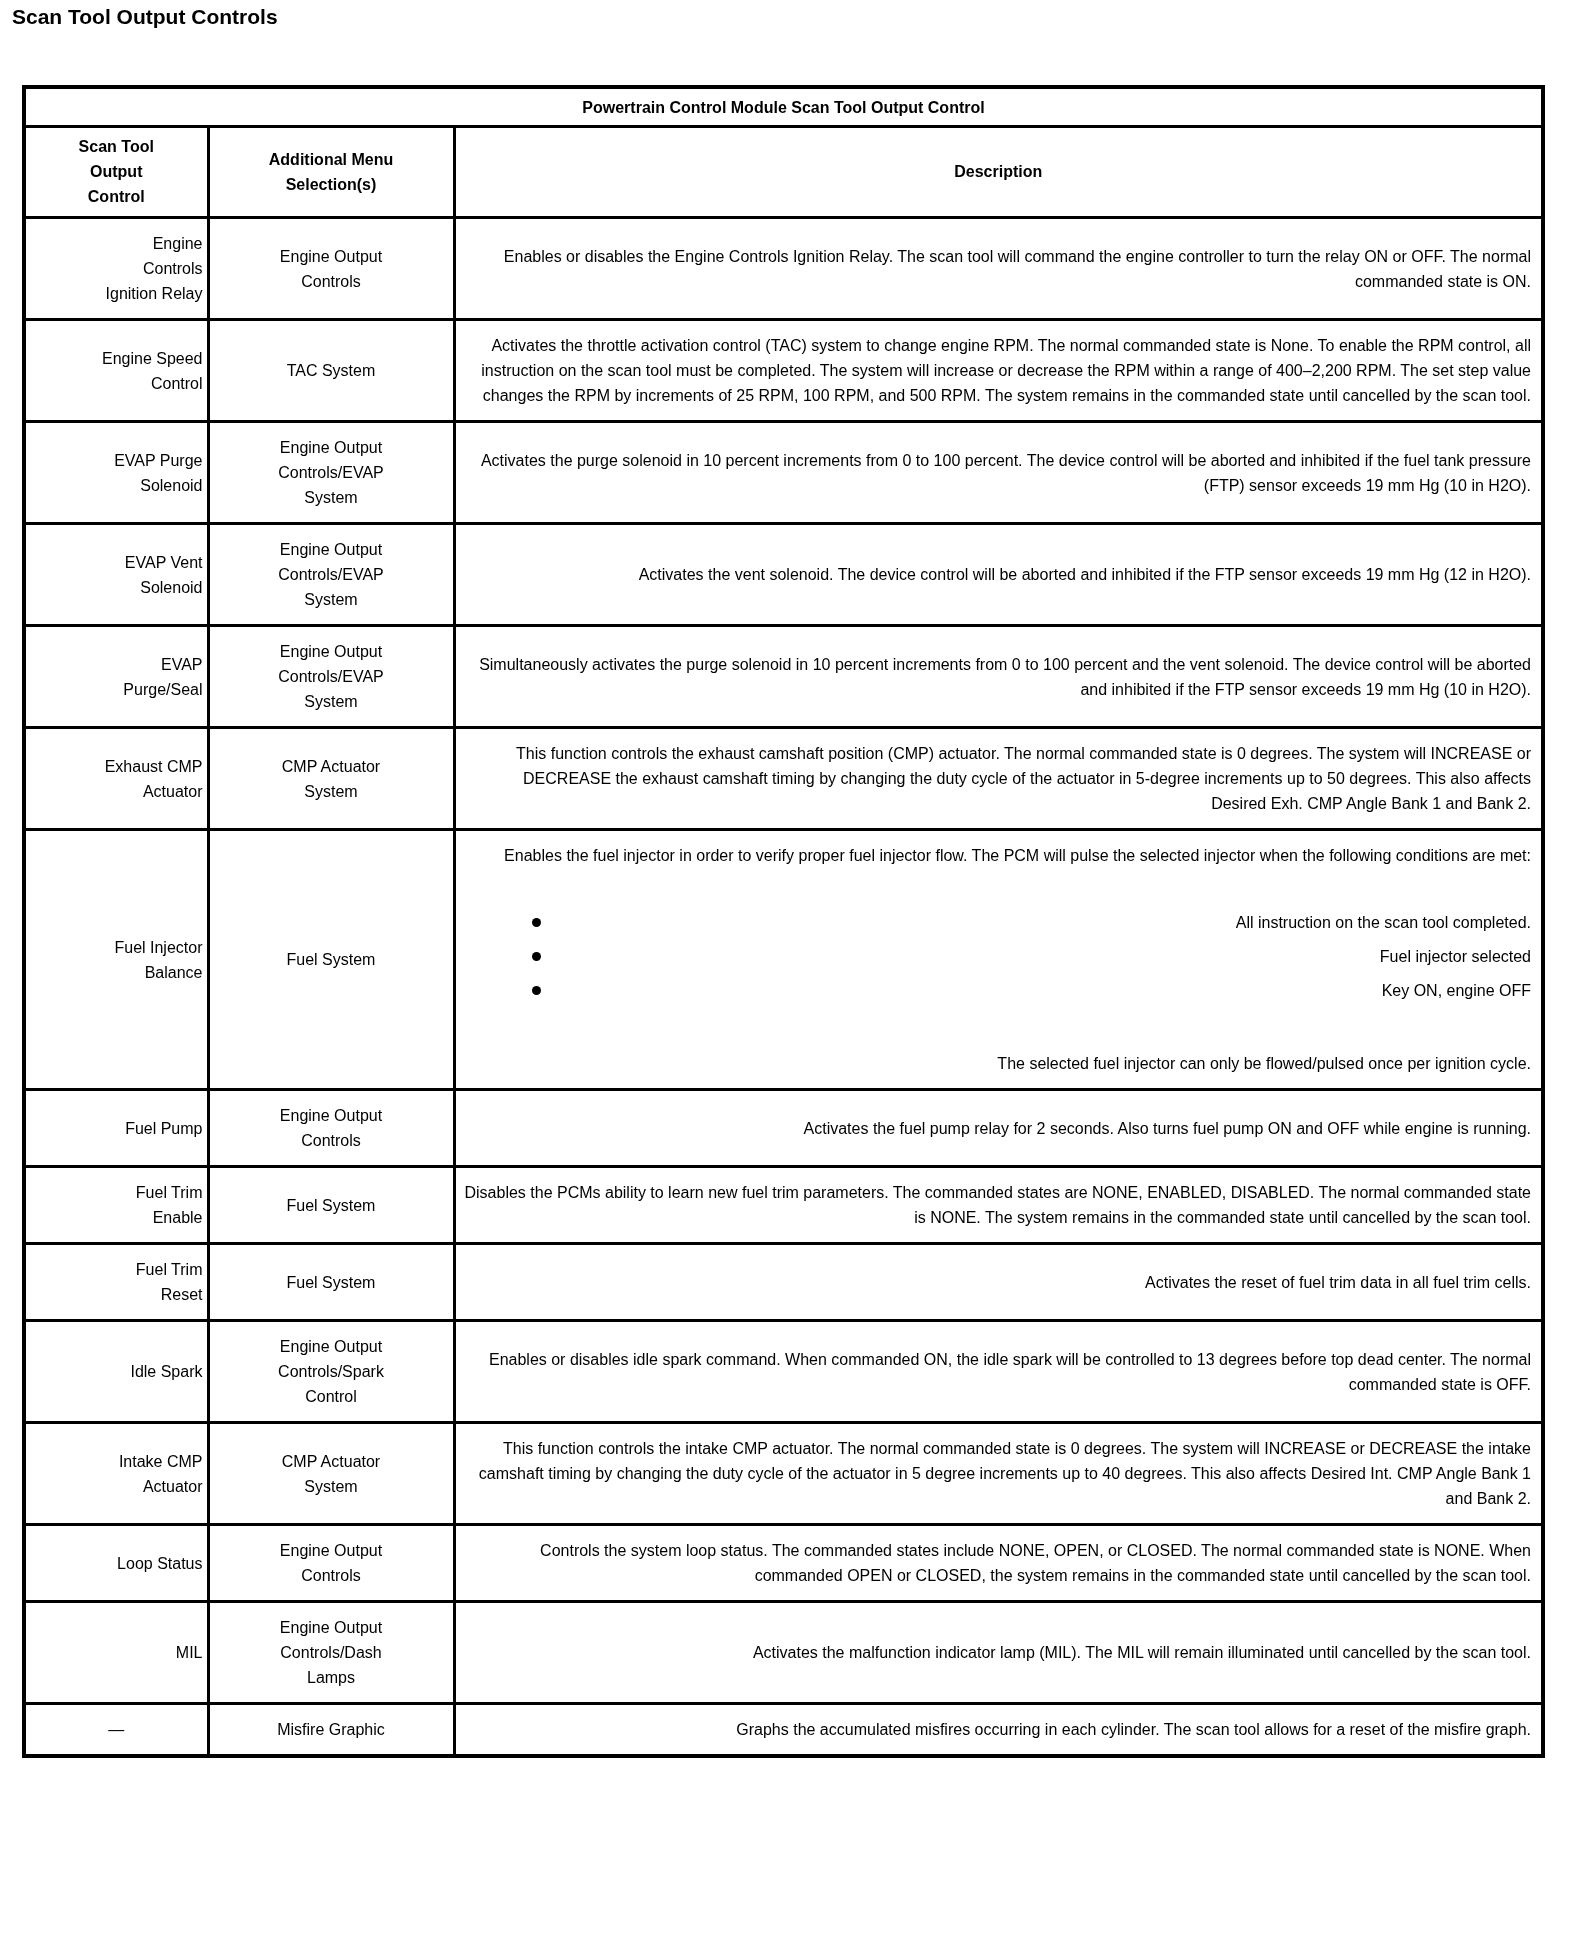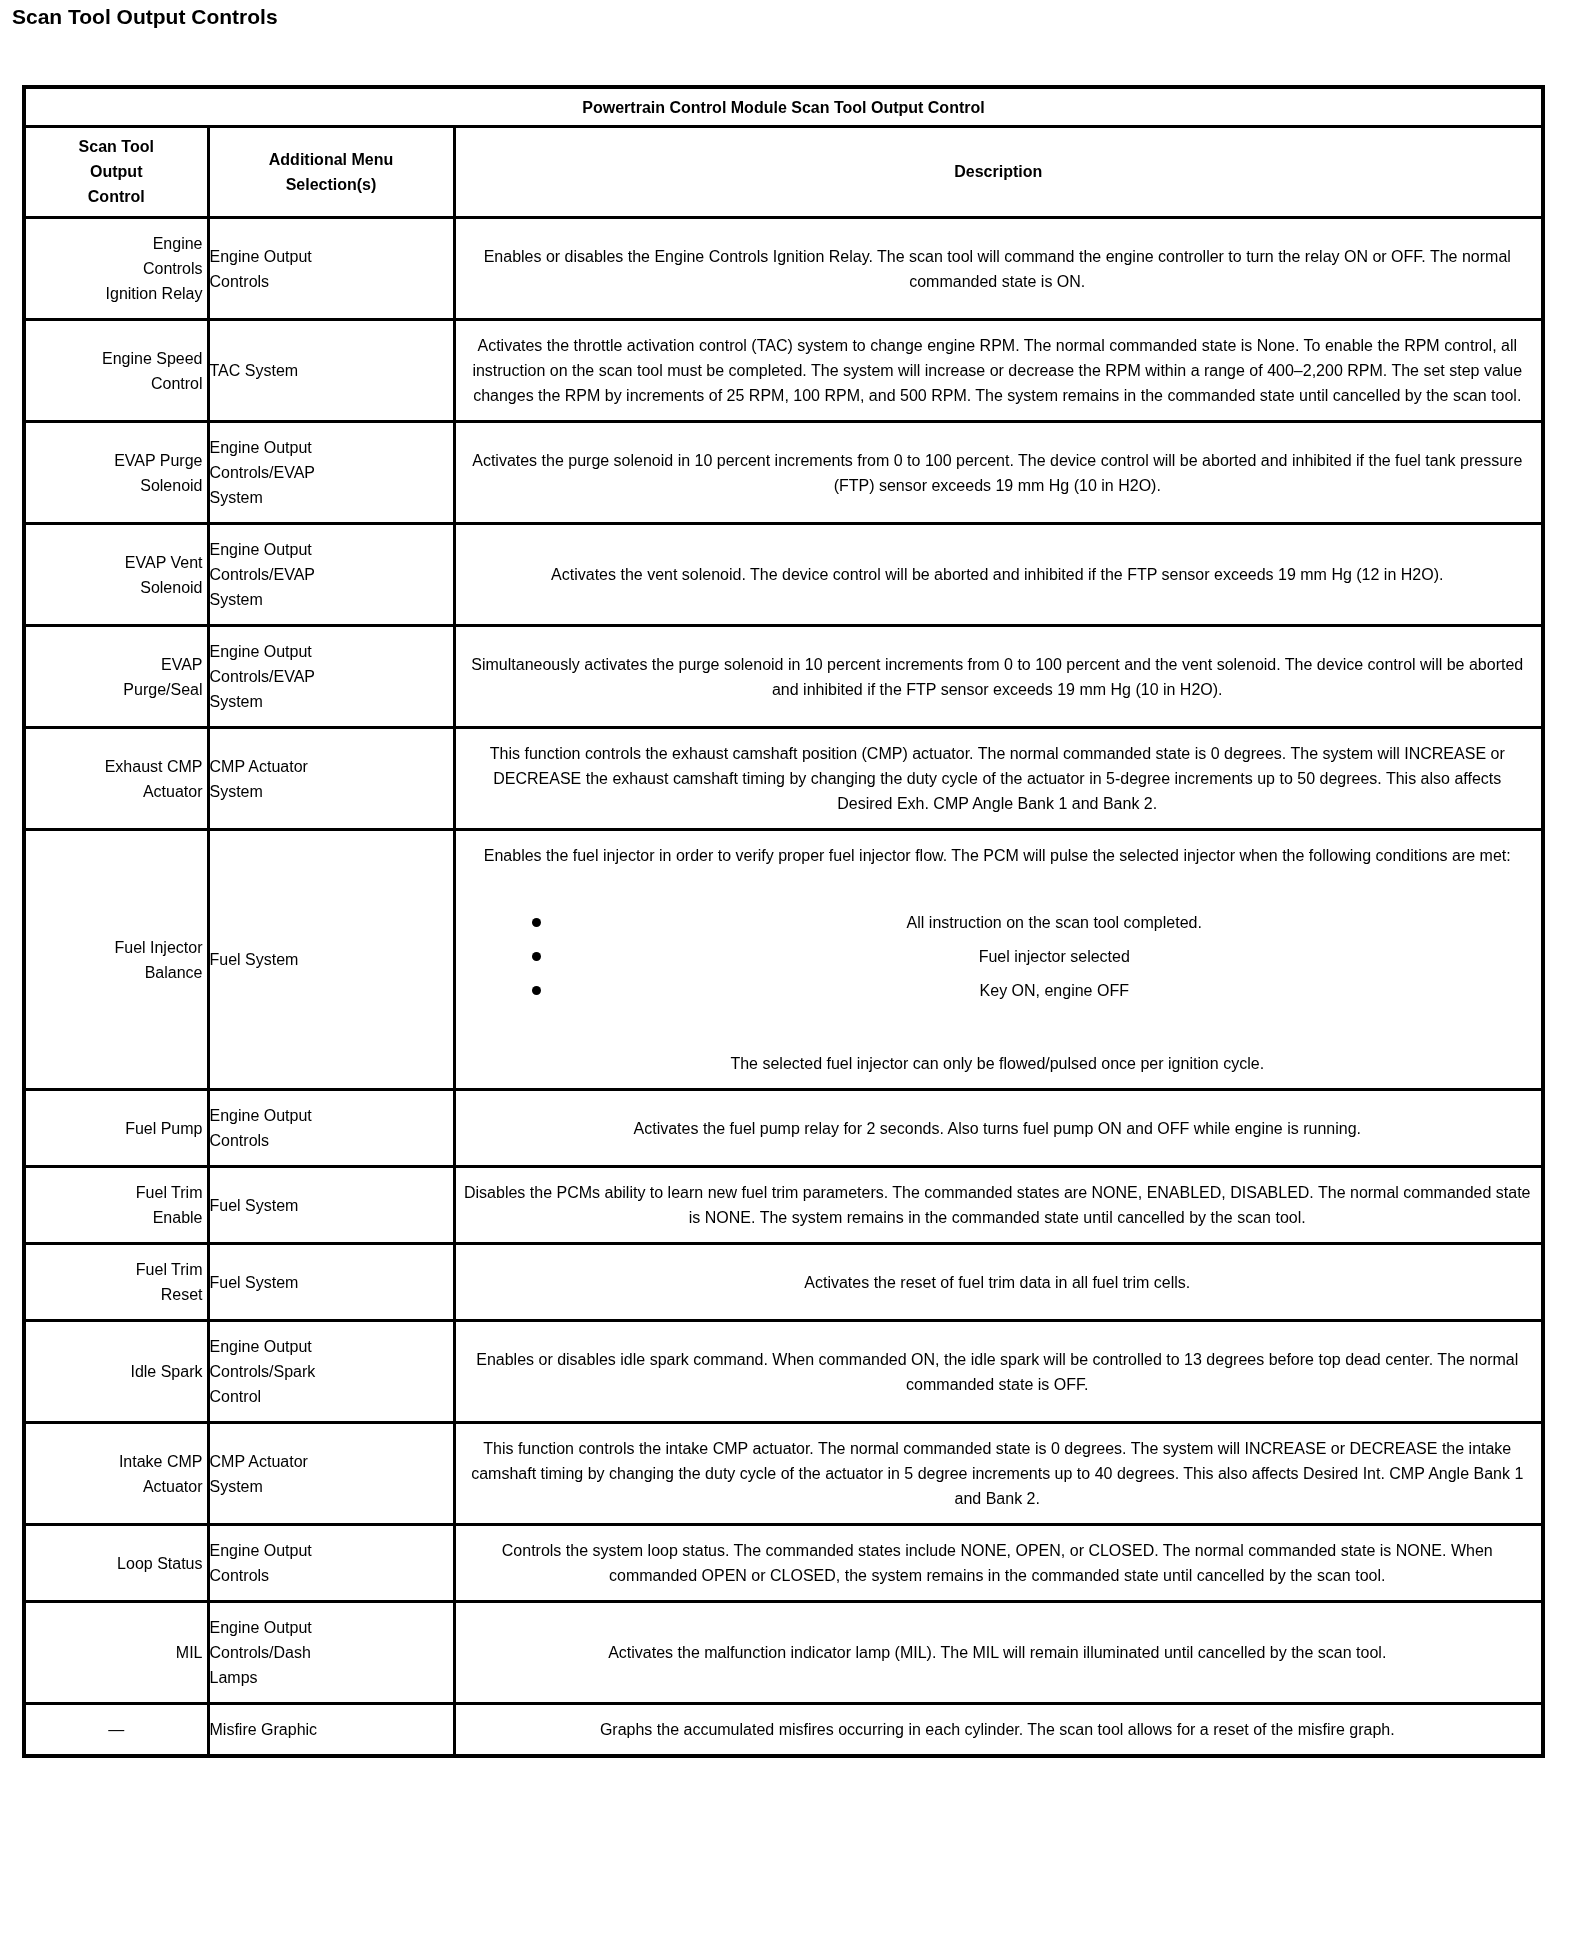--- a/index.html
+++ b/index.html
@@ -28,25 +28,25 @@
   th.col-h{
     vertical-align:bottom;text-align:center;font-weight:bold;
     white-space:pre-line;padding:6px 4px 7px 4px;
   }
   td.c1{
     text-align:right;white-space:pre-line;
     padding:12px 4px 12px 7px;
   }
   td.c1.center{text-align:center;padding-left:4px;}
   td.c2{
-    text-align:left;white-space:pre-line;
-    padding:12px 0;
+    text-align:center;white-space:pre-line;
+    padding:12px 12px;
   }
   td.c3{
-    text-align:center;padding:12px 10px 12px 8px;
+    text-align:right;padding:12px 10px 12px 8px;
   }
   .desc-intro{margin:0 0 42px 0;}
   .desc-outro{margin:48px 0 0 0;}
   ul.cond-list{
     list-style:none;margin:0;padding:0 0 0 68px;
   }
   ul.cond-list li{
     position:relative;padding-left:46px;margin:0 0 9px 0;
   }
   ul.cond-list li:last-child{margin-bottom:16px;}

